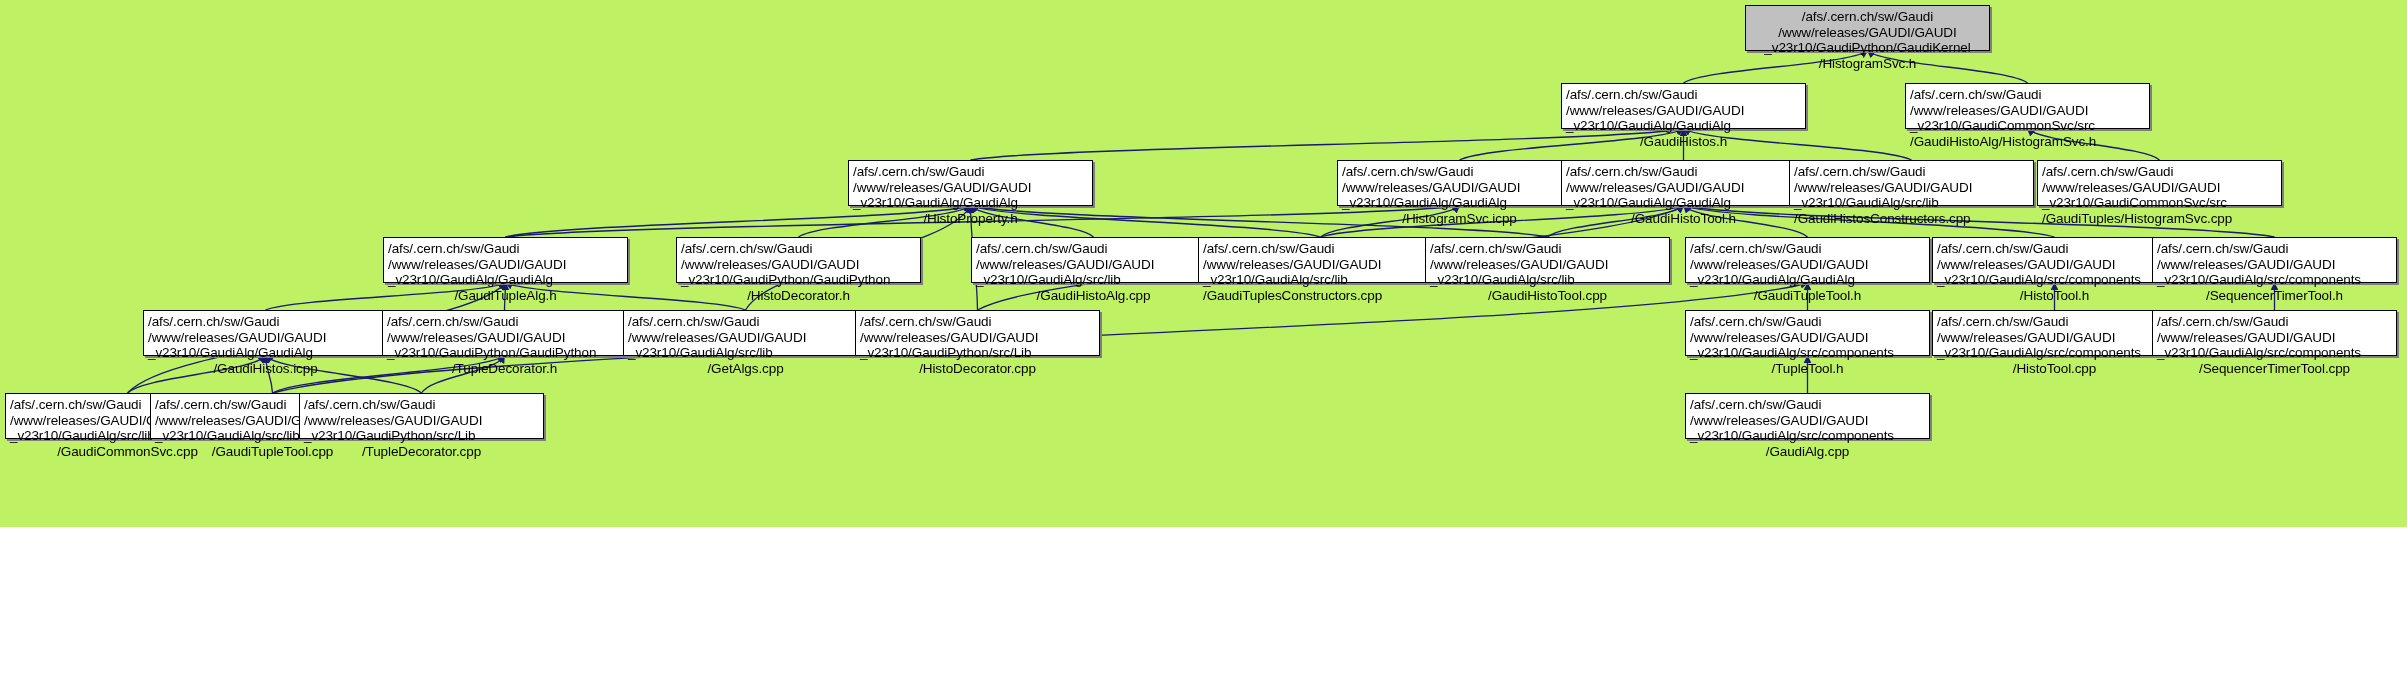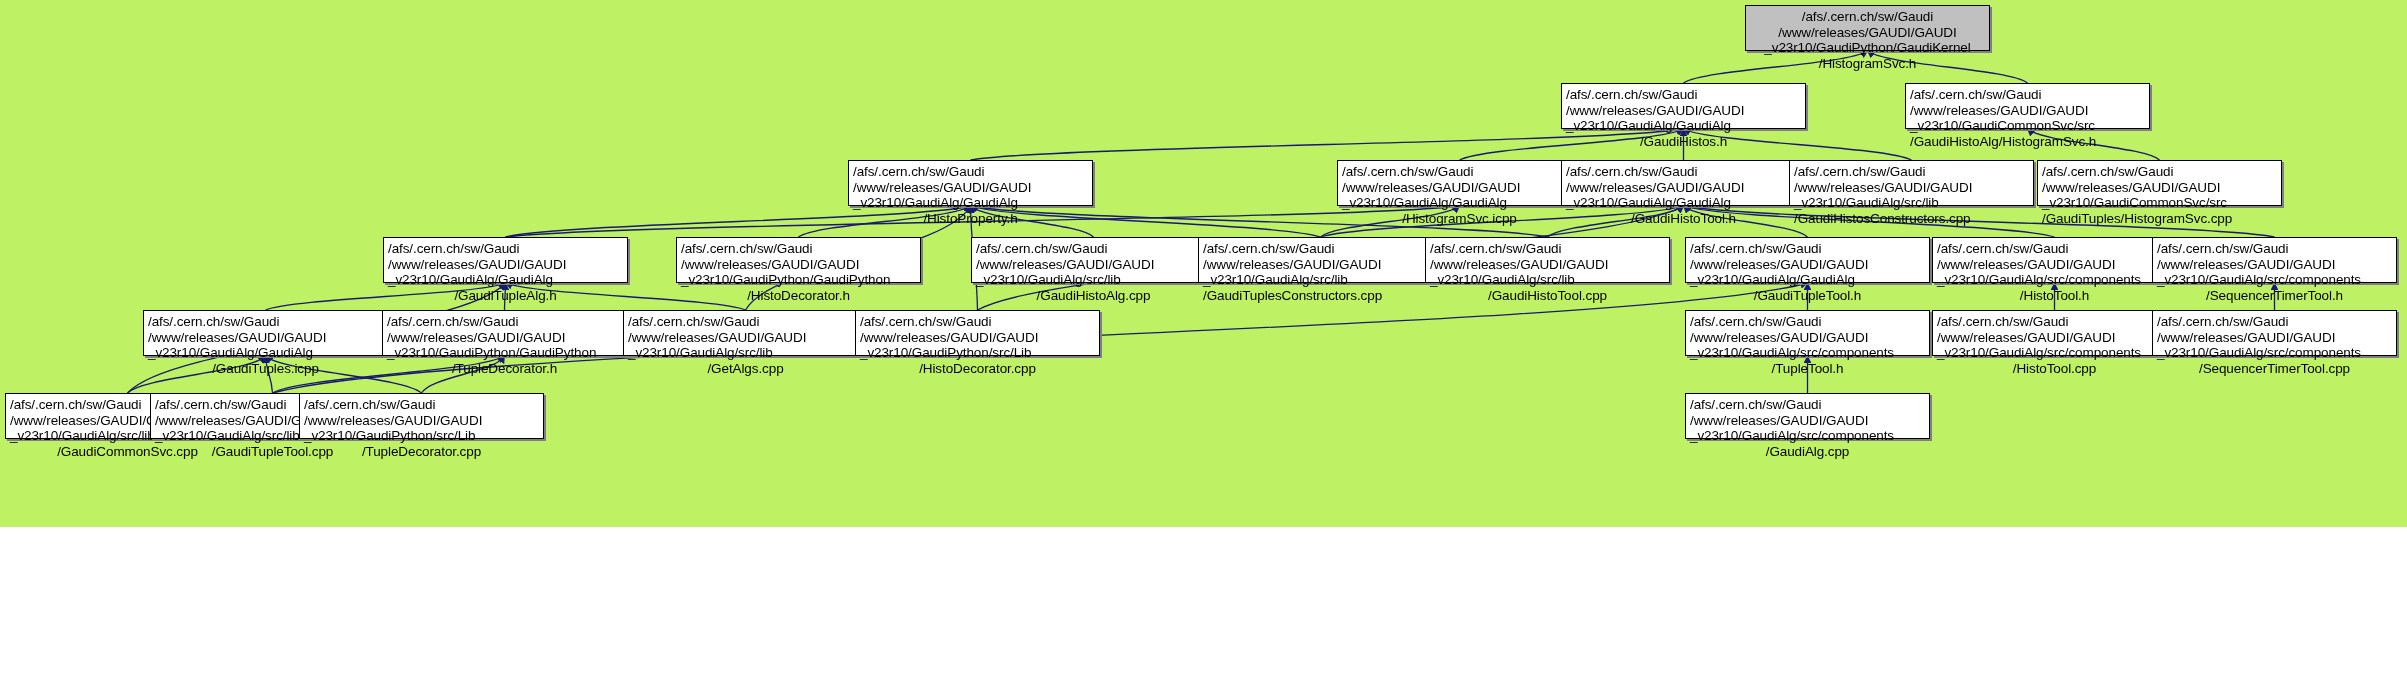--- a/index.html
+++ b/index.html
@@ -104,21 +104,21 @@
       <div class="node" style="left: 1789px; top: 160px; width: 245px; height: 46px;"><span class="ln l">/afs/.cern.ch/sw/Gaudi</span><span class="ln l">/www/releases/GAUDI/GAUDI</span><span class="ln l">_v23r10/GaudiAlg/src/lib</span><span class="ln l">/GaudiHistosConstructors.cpp</span></div>
       <div class="node" style="left: 2037px; top: 160px; width: 245px; height: 46px;"><span class="ln l">/afs/.cern.ch/sw/Gaudi</span><span class="ln l">/www/releases/GAUDI/GAUDI</span><span class="ln l">_v23r10/GaudiCommonSvc/src</span><span class="ln l">/GaudiTuples/HistogramSvc.cpp</span></div>
       <div class="node" style="left: 383px; top: 237px; width: 245px; height: 46px;"><span class="ln l">/afs/.cern.ch/sw/Gaudi</span><span class="ln l">/www/releases/GAUDI/GAUDI</span><span class="ln l">_v23r10/GaudiAlg/GaudiAlg</span><span class="ln">/GaudiTupleAlg.h</span></div>
       <div class="node" style="left: 676px; top: 237px; width: 245px; height: 46px;"><span class="ln l">/afs/.cern.ch/sw/Gaudi</span><span class="ln l">/www/releases/GAUDI/GAUDI</span><span class="ln l">_v23r10/GaudiPython/GaudiPython</span><span class="ln">/HistoDecorator.h</span></div>
       <div class="node" style="left: 971px; top: 237px; width: 245px; height: 46px;"><span class="ln l">/afs/.cern.ch/sw/Gaudi</span><span class="ln l">/www/releases/GAUDI/GAUDI</span><span class="ln l">_v23r10/GaudiAlg/src/lib</span><span class="ln">/GaudiHistoAlg.cpp</span></div>
       <div class="node" style="left: 1198px; top: 237px; width: 245px; height: 46px;"><span class="ln l">/afs/.cern.ch/sw/Gaudi</span><span class="ln l">/www/releases/GAUDI/GAUDI</span><span class="ln l">_v23r10/GaudiAlg/src/lib</span><span class="ln l">/GaudiTuplesConstructors.cpp</span></div>
       <div class="node" style="left: 1425px; top: 237px; width: 245px; height: 46px;"><span class="ln l">/afs/.cern.ch/sw/Gaudi</span><span class="ln l">/www/releases/GAUDI/GAUDI</span><span class="ln l">_v23r10/GaudiAlg/src/lib</span><span class="ln">/GaudiHistoTool.cpp</span></div>
       <div class="node" style="left: 1685px; top: 237px; width: 245px; height: 46px;"><span class="ln l">/afs/.cern.ch/sw/Gaudi</span><span class="ln l">/www/releases/GAUDI/GAUDI</span><span class="ln l">_v23r10/GaudiAlg/GaudiAlg</span><span class="ln">/GaudiTupleTool.h</span></div>
       <div class="node" style="left: 1932px; top: 237px; width: 245px; height: 46px;"><span class="ln l">/afs/.cern.ch/sw/Gaudi</span><span class="ln l">/www/releases/GAUDI/GAUDI</span><span class="ln l">_v23r10/GaudiAlg/src/components</span><span class="ln">/HistoTool.h</span></div>
       <div class="node" style="left: 2152px; top: 237px; width: 245px; height: 46px;"><span class="ln l">/afs/.cern.ch/sw/Gaudi</span><span class="ln l">/www/releases/GAUDI/GAUDI</span><span class="ln l">_v23r10/GaudiAlg/src/components</span><span class="ln">/SequencerTimerTool.h</span></div>
-      <div class="node" style="left: 143px; top: 310px; width: 245px; height: 46px;"><span class="ln l">/afs/.cern.ch/sw/Gaudi</span><span class="ln l">/www/releases/GAUDI/GAUDI</span><span class="ln l">_v23r10/GaudiAlg/GaudiAlg</span><span class="ln">/GaudiTuples.icpp</span></div>
+      <div class="node" style="left: 143px; top: 310px; width: 245px; height: 46px;"><span class="ln l">/afs/.cern.ch/sw/Gaudi</span><span class="ln l">/www/releases/GAUDI/GAUDI</span><span class="ln l">_v23r10/GaudiAlg/GaudiAlg</span><span class="ln">/GaudiHistos.icpp</span></div>
       <div class="node" style="left: 382px; top: 310px; width: 245px; height: 46px;"><span class="ln l">/afs/.cern.ch/sw/Gaudi</span><span class="ln l">/www/releases/GAUDI/GAUDI</span><span class="ln l">_v23r10/GaudiPython/GaudiPython</span><span class="ln">/TupleDecorator.h</span></div>
       <div class="node" style="left: 623px; top: 310px; width: 245px; height: 46px;"><span class="ln l">/afs/.cern.ch/sw/Gaudi</span><span class="ln l">/www/releases/GAUDI/GAUDI</span><span class="ln l">_v23r10/GaudiAlg/src/lib</span><span class="ln">/GetAlgs.cpp</span></div>
       <div class="node" style="left: 855px; top: 310px; width: 245px; height: 46px;"><span class="ln l">/afs/.cern.ch/sw/Gaudi</span><span class="ln l">/www/releases/GAUDI/GAUDI</span><span class="ln l">_v23r10/GaudiPython/src/Lib</span><span class="ln">/HistoDecorator.cpp</span></div>
       <div class="node" style="left: 1685px; top: 310px; width: 245px; height: 46px;"><span class="ln l">/afs/.cern.ch/sw/Gaudi</span><span class="ln l">/www/releases/GAUDI/GAUDI</span><span class="ln l">_v23r10/GaudiAlg/src/components</span><span class="ln">/TupleTool.h</span></div>
       <div class="node" style="left: 1932px; top: 310px; width: 245px; height: 46px;"><span class="ln l">/afs/.cern.ch/sw/Gaudi</span><span class="ln l">/www/releases/GAUDI/GAUDI</span><span class="ln l">_v23r10/GaudiAlg/src/components</span><span class="ln">/HistoTool.cpp</span></div>
       <div class="node" style="left: 2152px; top: 310px; width: 245px; height: 46px;"><span class="ln l">/afs/.cern.ch/sw/Gaudi</span><span class="ln l">/www/releases/GAUDI/GAUDI</span><span class="ln l">_v23r10/GaudiAlg/src/components</span><span class="ln">/SequencerTimerTool.cpp</span></div>
       <div class="node" style="left: 5px; top: 393px; width: 245px; height: 46px;"><span class="ln l">/afs/.cern.ch/sw/Gaudi</span><span class="ln l">/www/releases/GAUDI/GAUDI</span><span class="ln l">_v23r10/GaudiAlg/src/lib</span><span class="ln">/GaudiCommonSvc.cpp</span></div>
       <div class="node" style="left: 150px; top: 393px; width: 245px; height: 46px;"><span class="ln l">/afs/.cern.ch/sw/Gaudi</span><span class="ln l">/www/releases/GAUDI/GAUDI</span><span class="ln l">_v23r10/GaudiAlg/src/lib</span><span class="ln">/GaudiTupleTool.cpp</span></div>
       <div class="node" style="left: 299px; top: 393px; width: 245px; height: 46px;"><span class="ln l">/afs/.cern.ch/sw/Gaudi</span><span class="ln l">/www/releases/GAUDI/GAUDI</span><span class="ln l">_v23r10/GaudiPython/src/Lib</span><span class="ln">/TupleDecorator.cpp</span></div>
       <div class="node" style="left: 1685px; top: 393px; width: 245px; height: 46px;"><span class="ln l">/afs/.cern.ch/sw/Gaudi</span><span class="ln l">/www/releases/GAUDI/GAUDI</span><span class="ln l">_v23r10/GaudiAlg/src/components</span><span class="ln">/GaudiAlg.cpp</span></div>

